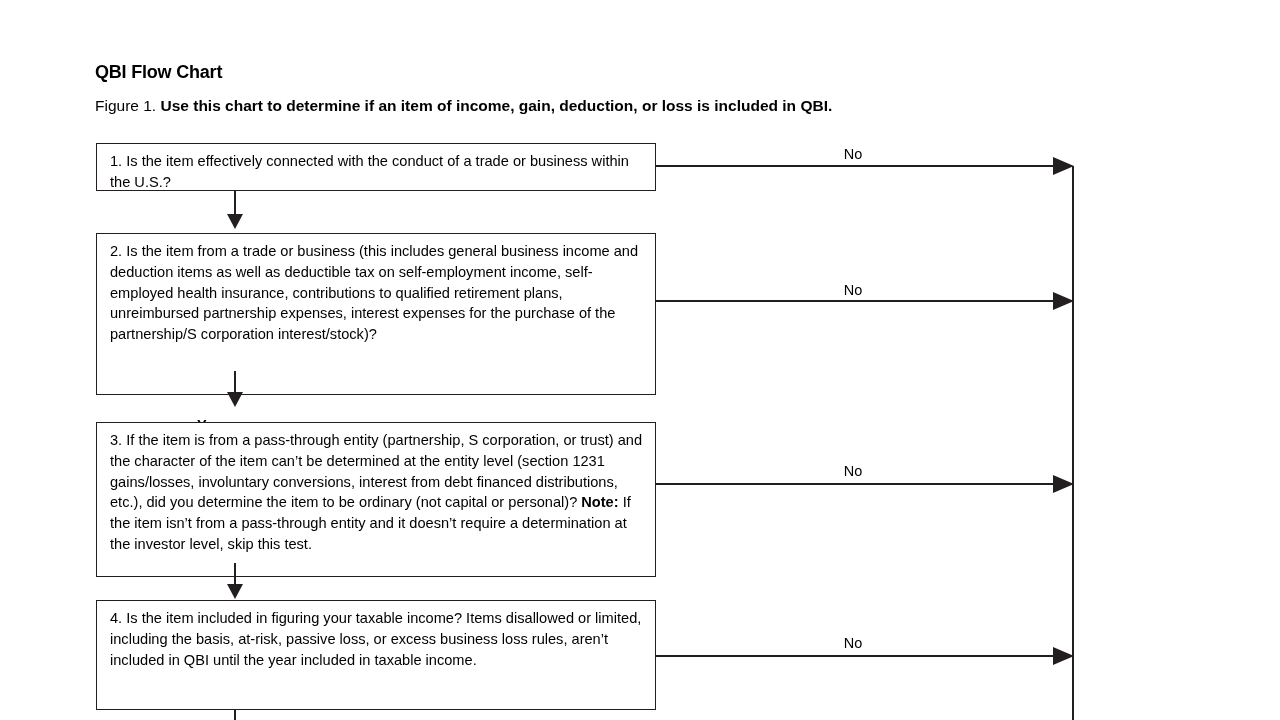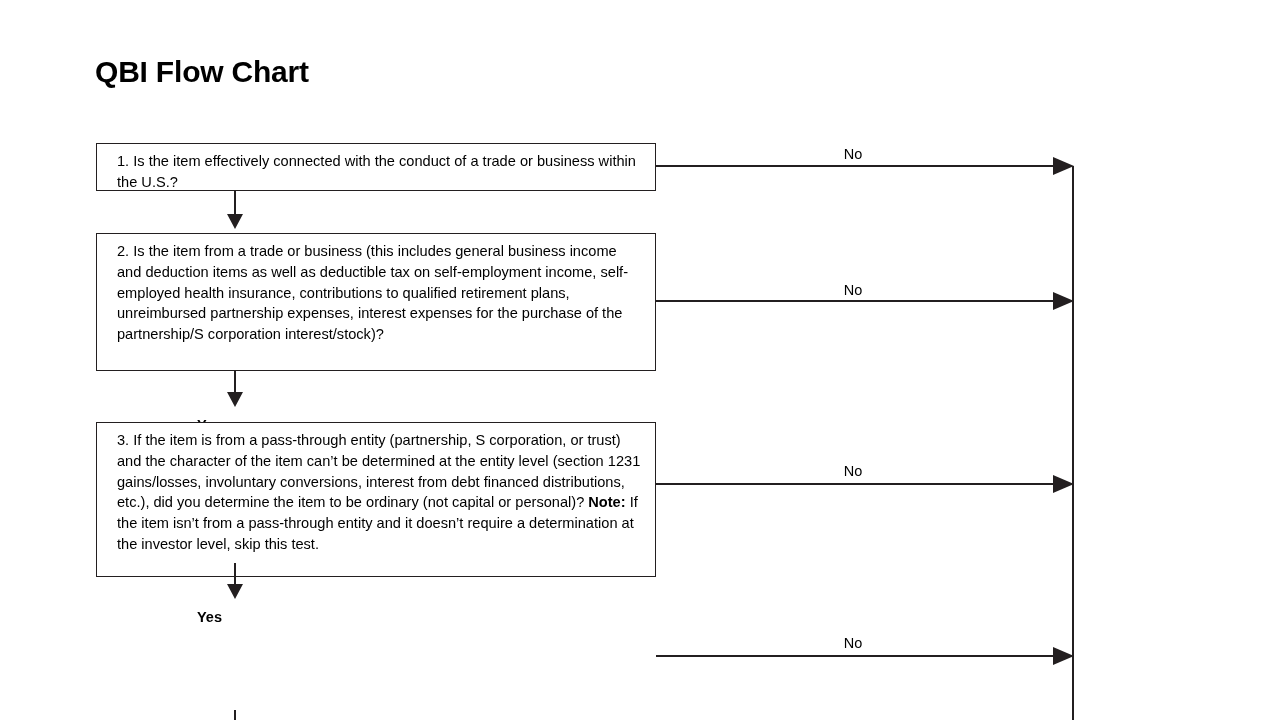--- a/index.html
+++ b/index.html
@@ -20,21 +20,21 @@
     position: absolute;
     left: 0; top: 0;
     width: 1280px;
     height: 720px;
   }
 
   .title {
     position: absolute;
     left: 95px;
     top: 57px;
-    font-size: 30px;
+    font-size: 18px;
     font-weight: bold;
     letter-spacing: -0.2px;
     line-height: 30px;
     white-space: nowrap;
   }
 
   .subtitle {
     position: absolute;
     left: 95px;
     top: 96px;
@@ -46,31 +46,30 @@
   .subtitle .strong { font-weight: bold; }
 
   
   .box {
     position: absolute;
     left: 96px;
     width: 560px;
     border: 1.6px solid #231f20;
     box-sizing: border-box;
     background: #ffffff;
-    padding-left: 7px;
   }
   .box-text {
     font-size: 14.6px;
     line-height: 20.8px;
     padding: 7px 12px 8px 13px;
   }
   .box-text b { font-weight: bold; }
 
   #box-1 { top: 143px; height: 48px; }
-  #box-2 { top: 233px; height: 138px; }
+  #box-2 { top: 233px; height: 162px; }
   #box-3 { top: 422px; height: 155px; }
   #box-4 { top: 600px; height: 110px; }
 
   
   .yes-conn {
     position: absolute;
     left: 234px;
     width: 2px;
     background: #231f20;
   }
@@ -162,20 +161,23 @@
     background: #231f20;
   }
 </style>
 </head>
 <body>
 
 <div id="page">
 
   <div class="title">QBI Flow Chart</div>
 
+  <div class="subtitle">
+    <span class="lead">Figure 1. </span><span class="strong">Use this chart to determine if an item of income, gain, deduction, or loss is included in QBI.</span>
+  </div>
 
   <div class="box" id="box-1">
     <div class="box-text">1. Is the item effectively connected with the conduct of a trade or business within the U.S.?</div>
   </div>
 
   <div class="yes-conn" id="yes-conn-1"></div>
   <div class="yes-arrowhead" id="yes-arrow-1"></div>
   <div class="yes-label" id="yes-label-1">Yes</div>
 
   <div class="no-line" id="no-line-1"></div>
@@ -199,20 +201,23 @@
   </div>
 
   <div class="yes-conn" id="yes-conn-3"></div>
   <div class="yes-arrowhead" id="yes-arrow-3"></div>
   <div class="yes-label" id="yes-label-3">Yes</div>
 
   <div class="no-line" id="no-line-3"></div>
   <div class="no-arrowhead" id="no-arrow-3"></div>
   <div class="no-label" id="no-label-3">No</div>
 
+  <div class="box" id="box-4">
+    <div class="box-text">4. Is the item included in figuring your taxable income? Items disallowed or limited, including the basis, at-risk, passive loss, or excess business loss rules, aren’t included in QBI until the year included in taxable income.</div>
+  </div>
 
   <div class="yes-conn" id="yes-conn-4"></div>
   <div class="yes-label" id="yes-label-4">Yes</div>
 
   <div class="no-line" id="no-line-4"></div>
   <div class="no-arrowhead" id="no-arrow-4"></div>
   <div class="no-label" id="no-label-4">No</div>
 
   <div id="right-rail"></div>
 

